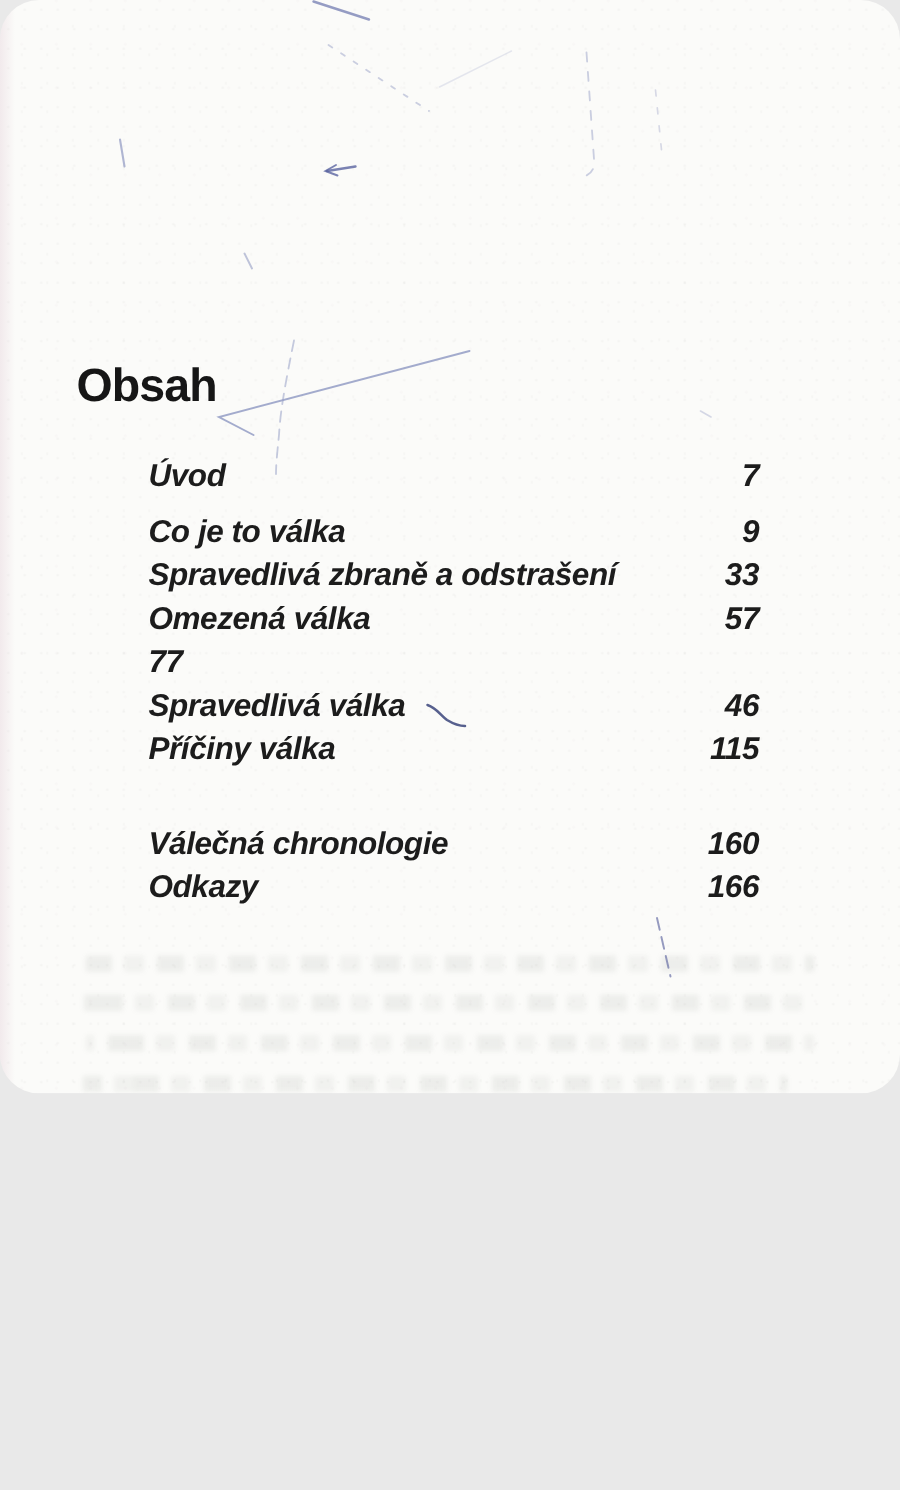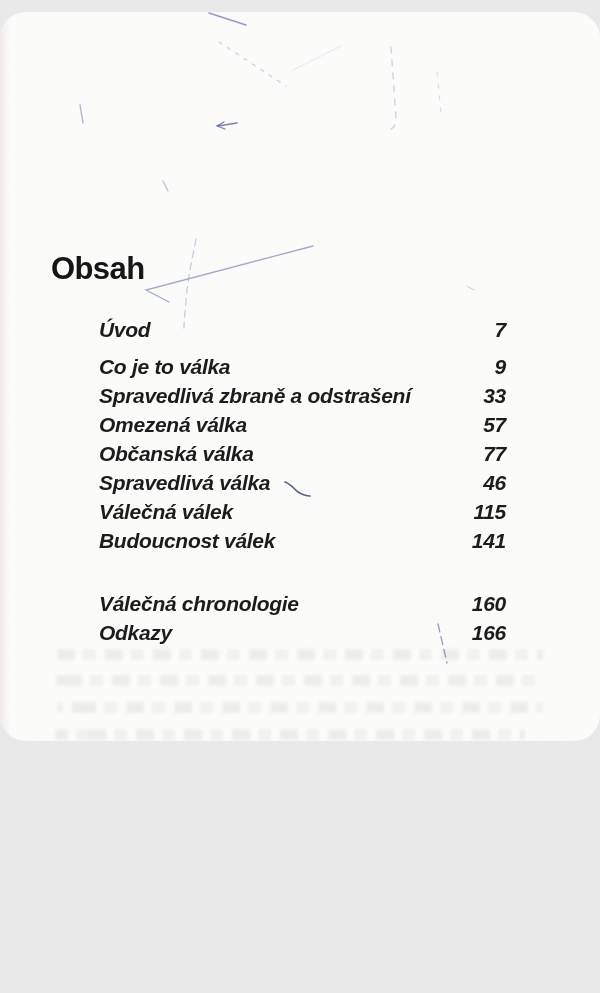--- a/index.html
+++ b/index.html
@@ -1,19 +1,19 @@
 <!DOCTYPE html>
 <html><head>
 <meta charset="utf-8">
 <style>
   html,body { margin:0; padding:0; background:#e9e9e9; }
   .page {
     position:relative;
     width:600px; height:729px;
-    margin:12px auto;
+    margin:0 auto;
     overflow:hidden;
     background-color:#fbfbf9;
     background-image:
       radial-gradient(rgba(120,120,115,0.05) 0.6px, transparent 0.9px),
       radial-gradient(rgba(120,120,115,0.04) 0.6px, transparent 0.9px),
       radial-gradient(rgba(160,130,150,0.03) 0.7px, transparent 1px);
     background-size: 11px 13px, 17px 19px, 23px 29px;
     background-position: 0 0, 6px 8px, 3px 15px;
     font-family:"Liberation Sans", sans-serif;
     color:#1c1c1c;
@@ -95,38 +95,33 @@
         <span class="label">Spravedlivá zbraně a odstrašení</span>
         <span class="pageno">33</span>
       </div>
 
       <div class="row">
         <span class="label">Omezená válka</span>
         <span class="pageno">57</span>
       </div>
 
       <div class="row">
-        <span class="label">Občanská válka</span>
         <span class="pageno">77</span>
       </div>
 
       <div class="row">
         <span class="label">Spravedlivá válka</span>
         <span class="pageno">46</span>
       </div>
 
       <div class="row">
-        <span class="label">Válečná válek</span>
+        <span class="label">Příčiny válka</span>
         <span class="pageno">115</span>
       </div>
 
-      <div class="row">
-        <span class="label">Budoucnost válek</span>
-        <span class="pageno">141</span>
-      </div>
 
       <div class="row gap-before">
         <span class="label">Válečná chronologie</span>
         <span class="pageno">160</span>
       </div>
 
       <div class="row italic">
         <span class="label">Odkazy</span>
         <span class="pageno">166</span>
       </div>

